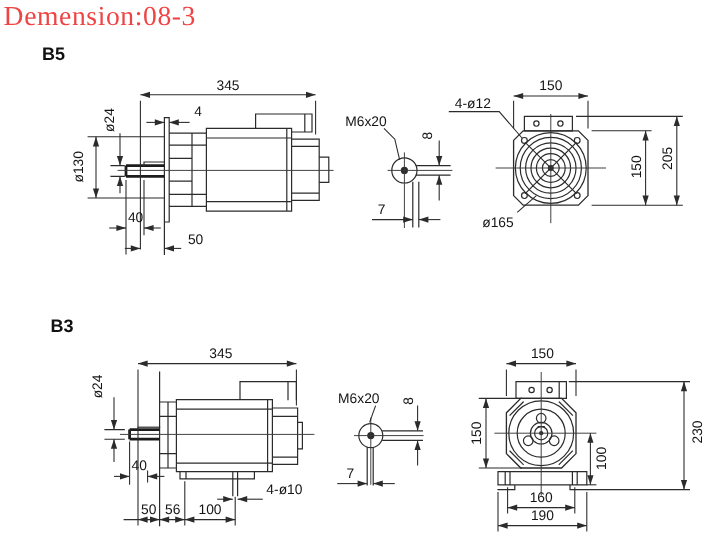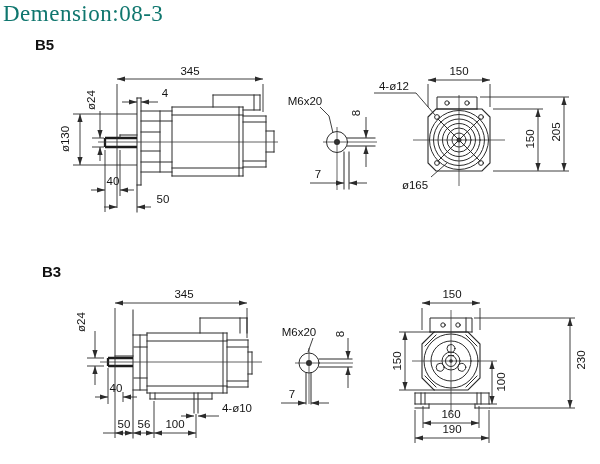--- a/index.html
+++ b/index.html
@@ -1,19 +1,19 @@
 <!DOCTYPE html>
 <html><head>
 <meta charset="utf-8">
 <style>
   html,body{margin:0;padding:0;background:#ffffff;}
   #page{position:relative;width:600px;height:464px;background:#ffffff;overflow:hidden;
         font-family:"Liberation Sans",sans-serif;}
   #title{position:absolute;left:3px;top:1px;font-family:"Liberation Serif",serif;
-         font-size:23px;color:#0f766e;letter-spacing:0.5px;}
+         font-size:23px;color:#ef4444;letter-spacing:0.5px;}
   svg{position:absolute;left:0;top:0;}
   .ln{stroke:#2b2b2b;stroke-width:1;fill:none;stroke-linecap:square;}
   .thick{stroke:#1c1c1c;stroke-width:2.3;fill:none;stroke-linecap:butt;}
   .cl{stroke:#3a3a3a;stroke-width:0.8;fill:none;}
   .dim{stroke:#2b2b2b;stroke-width:0.9;fill:none;}
   .poly{stroke:#2b2b2b;stroke-width:1.1;fill:none;stroke-linejoin:miter;}
   .hub{fill:#2b2b2b;stroke:none;}
   text{font-family:"Liberation Sans",sans-serif;font-size:11.5px;fill:#141414;stroke:none;}
   text.seclab{font-weight:bold;font-size:15px;fill:#111;}
 </style>

